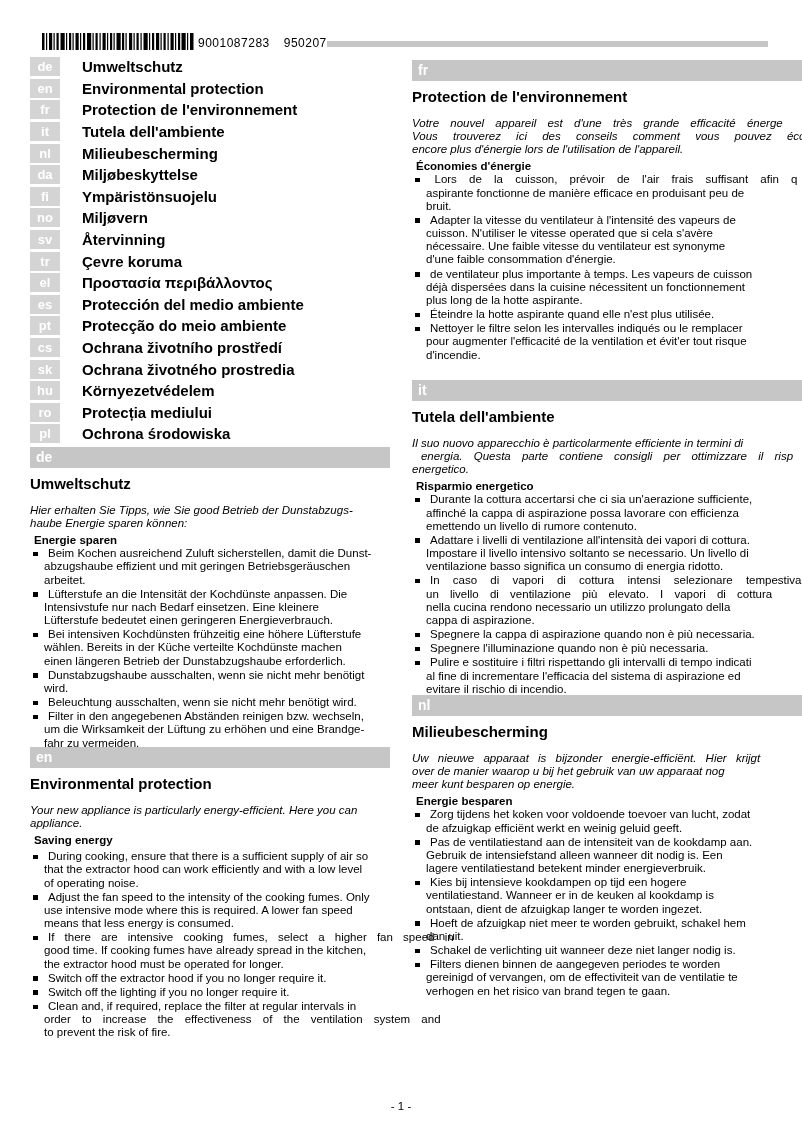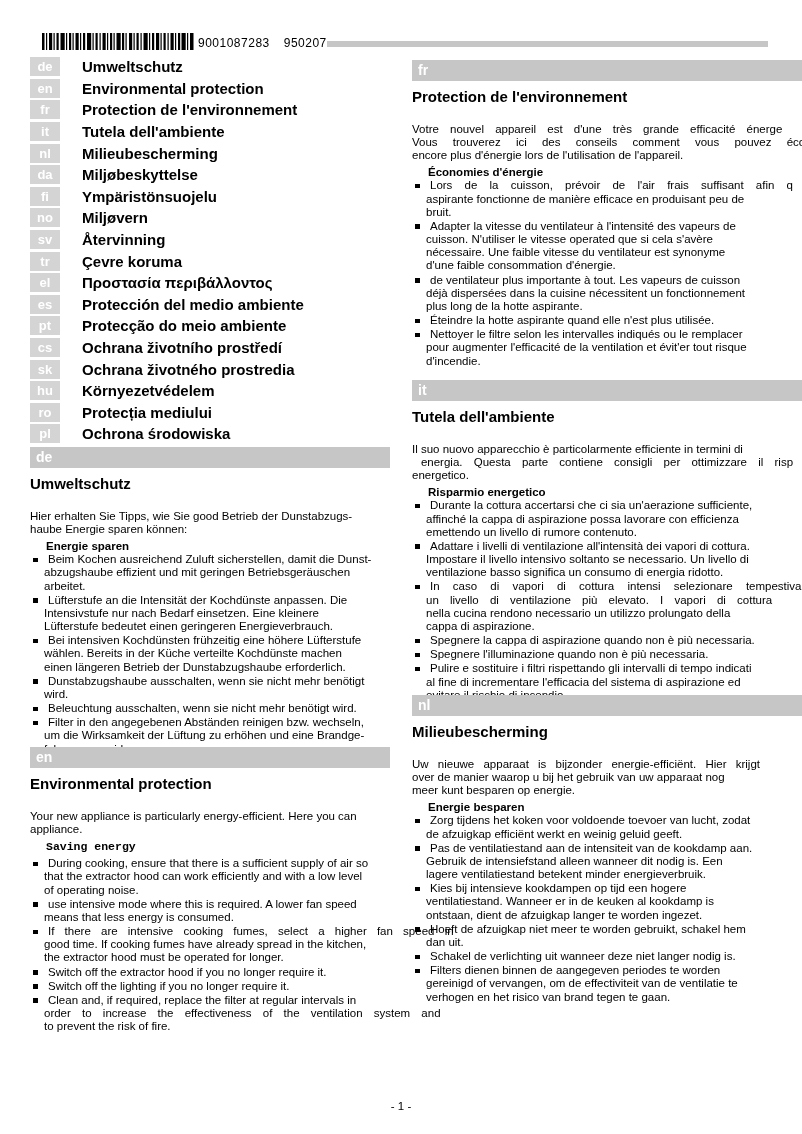--- a/index.html
+++ b/index.html
@@ -25,23 +25,23 @@
   #col-left{position:absolute;left:30px;top:0;width:360px;height:100%;}
   #col-right{position:absolute;left:412px;top:0;width:390px;height:100%;}
   .section{position:absolute;left:0;width:100%;}
   .sec-de{top:447px;} .sec-en{top:747px;}
   .sec-fr{top:60px;}  .sec-it{top:380px;} .sec-nl{top:695px;}
 
   .sec-bar{height:21px;background:#c6c6c6;color:#fff;font-weight:bold;font-size:14px;
            line-height:21px;padding-left:6px;box-sizing:border-box;}
   .sec-title{font-size:15px;font-weight:bold;margin:7px 0 3px 0;white-space:nowrap;}
   .sec-en .sec-title{margin-bottom:5px;}
-  .intro{margin:18px 0 4px 0;}
-  .sec-en .subhead{margin-bottom:4px;font-family:Liberation Mono, monospace;}
-  .subhead{font-size:11.5px;font-weight:bold;margin:0 0 1px 16px;white-space:nowrap;}
+  .intro{margin:12px 0 4px 0;font-style:italic;}
+  .sec-en .subhead{margin-bottom:4px;}
+  .subhead{font-size:11.5px;font-weight:bold;margin:0 0 1px 4px;white-space:nowrap;}
   .ln{font-size:11.5px;line-height:13.15px;white-space:nowrap;}
   .bullet{position:relative;padding-left:14px;margin-bottom:1px;}
   .bsq{position:absolute;left:3px;top:4.5px;width:4.5px;height:4.5px;background:#000;}
   .btxt .ln:first-child{padding-left:4px;}
 
   .footer{position:absolute;left:0;right:0;bottom:22px;text-align:center;font-size:11.5px;}
 </style>
 </head>
 <body>
 
@@ -240,20 +240,21 @@
           <span class="bsq"></span>
           <div class="btxt">
             <div class="ln">During cooking, ensure that there is a sufficient supply of air so</div>
             <div class="ln">that the extractor hood can work efficiently and with a low level</div>
             <div class="ln">of operating noise.</div>
           </div>
         </div>
         <div class="bullet">
           <span class="bsq"></span>
           <div class="btxt">
+            <div class="ln">Adjust the fan speed to the intensity of the cooking fumes. Only</div>
             <div class="ln">use intensive mode where this is required. A lower fan speed</div>
             <div class="ln">means that less energy is consumed.</div>
           </div>
         </div>
         <div class="bullet">
           <span class="bsq"></span>
           <div class="btxt">
             <div class="ln" style="word-spacing: 7px;">If there are intensive cooking fumes, select a higher fan speed in</div>
             <div class="ln">good time. If cooking fumes have already spread in the kitchen,</div>
             <div class="ln">the extractor hood must be operated for longer.</div>
@@ -287,38 +288,38 @@
         <h2 class="sec-title">Protection de l'environnement</h2>
         <div class="intro">
           <div class="ln" style="word-spacing: 8px;">Votre nouvel appareil est d'une très grande efficacité énerge</div>
           <div class="ln" style="word-spacing: 12px;">Vous trouverez ici des conseils comment vous pouvez écon</div>
           <div class="ln">encore plus d'énergie lors de l'utilisation de l'appareil.</div>
         </div>
         <div class="subhead">Économies d'énergie</div>
         <div class="bullet">
           <span class="bsq"></span>
           <div class="btxt">
-            <div class="ln" style="word-spacing: 9px;">Lors de la cuisson, prévoir de l'air frais suffisant afin q</div>
+            <div class="ln" style="word-spacing: 9px; text-align: center;">Lors de la cuisson, prévoir de l'air frais suffisant afin q</div>
             <div class="ln">aspirante fonctionne de manière efficace en produisant peu de</div>
             <div class="ln">bruit.</div>
           </div>
         </div>
         <div class="bullet">
           <span class="bsq"></span>
           <div class="btxt">
             <div class="ln">Adapter la vitesse du ventilateur à l'intensité des vapeurs de</div>
             <div class="ln">cuisson. N'utiliser le vitesse operated que si cela s'avère</div>
             <div class="ln">nécessaire. Une faible vitesse du ventilateur est synonyme</div>
             <div class="ln">d'une faible consommation d'énergie.</div>
           </div>
         </div>
         <div class="bullet">
           <span class="bsq"></span>
           <div class="btxt">
-            <div class="ln">de ventilateur plus importante à tout. Les vapeurs de cuisson</div>
+            <div class="ln">de ventilateur plus importante à temps. Les vapeurs de cuisson</div>
             <div class="ln">déjà dispersées dans la cuisine nécessitent un fonctionnement</div>
             <div class="ln">plus long de la hotte aspirante.</div>
           </div>
         </div>
         <div class="bullet">
           <span class="bsq"></span>
           <div class="btxt">
             <div class="ln">Éteindre la hotte aspirante quand elle n'est plus utilisée.</div>
           </div>
         </div>

